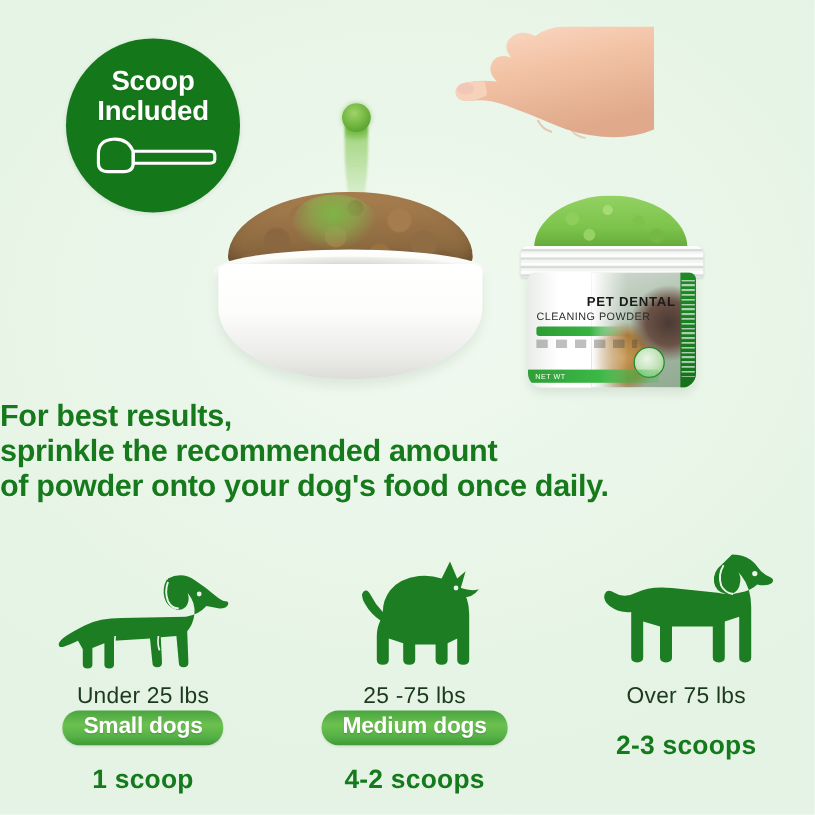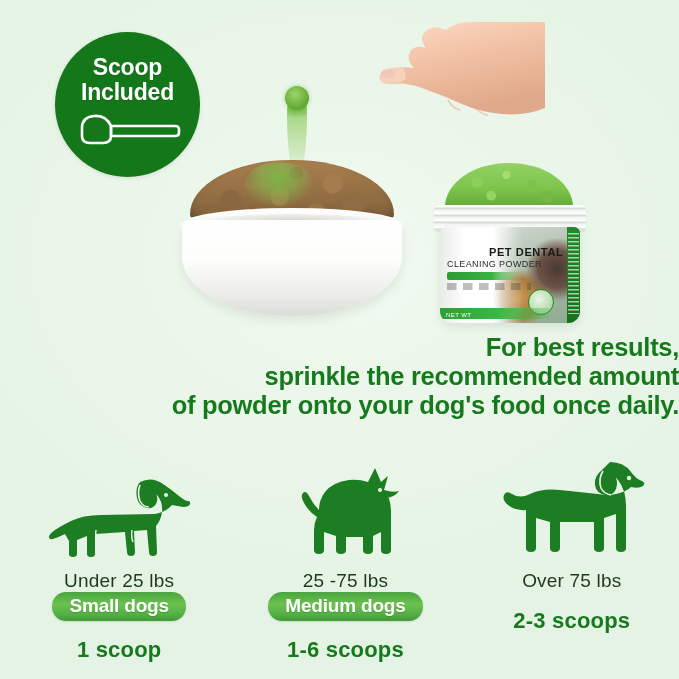--- a/index.html
+++ b/index.html
@@ -192,21 +192,21 @@
   .label-seal {
     position: absolute; right: 26px; bottom: 8px;
     width: 26px; height: 26px; border-radius: 50%;
     background: radial-gradient(circle at 42% 38%, #eaf6e6 0%, #bfe0b5 55%, #8cc47e 100%);
     border: 1.6px solid #1f8a28;
   }
 
   
   #headline {
     position: absolute; left: 0; top: 333px; width: 679px;
-    text-align: right;
+    text-align: left;
   }
   #headline .hl {
     color: #167a1d;
     font-weight: bold;
     font-size: 25.5px;
     line-height: 29px;
     letter-spacing: -0.3px;
     text-shadow: 0 1px 0 rgba(255,255,255,0.55);
   }
 
@@ -334,21 +334,21 @@
             Q24 44 20 36 Q17 30 14 33 Q11 36 15 43 Q20 52 28 57 Q25 63 25 70 L25 90
             Q25 94 30 94 Q35 94 35 90 L35 72 L47 76 L47 90 Q47 94 52 94 Q57 94 57 90
             L57 77 L74 77 L74 90 Q74 94 79 94 Q84 94 84 90 L84 76 L92 72 L92 90
             Q92 94 97 94 Q102 94 102 90 L102 52 Q102 38 95 30 L99 16 L92 22 Z"></path>
           <path fill="#1c7d22" d="M95 30 Q104 33 110 31 Q105 38 96 38 Z"></path>
           <circle cx="91" cy="30" r="2" fill="#e9f6e9"></circle>
         </svg>
       </div>
       <div class="dose-weight">25 -75 lbs</div>
       <div class="dose-pill">Medium dogs</div>
-      <div class="dose-scoops">1-6 scoops</div>
+      <div class="dose-scoops">4-2 scoops</div>
     </div>
 
     <div class="dose-col">
       <div class="dog-icon-wrap">
         <svg width="148" height="108" viewBox="0 0 148 108">
           <path fill="#1c7d22" d="M112 10 Q126 10 133 20 Q138 27 144 29 Q148 31 145 34
             Q141 37 133 35 Q128 40 118 42 Q110 44 100 42 L62 38 Q44 36 32 42
             Q22 47 14 42 Q8 38 6 43 Q4 48 10 53 Q18 59 28 58 L28 96 Q28 100 33 100
             Q38 100 38 96 L38 66 L52 70 L52 96 Q52 100 57 100 Q62 100 62 96 L62 70
             L96 70 L96 96 Q96 100 101 100 Q106 100 106 96 L106 66 L118 62 L118 96

